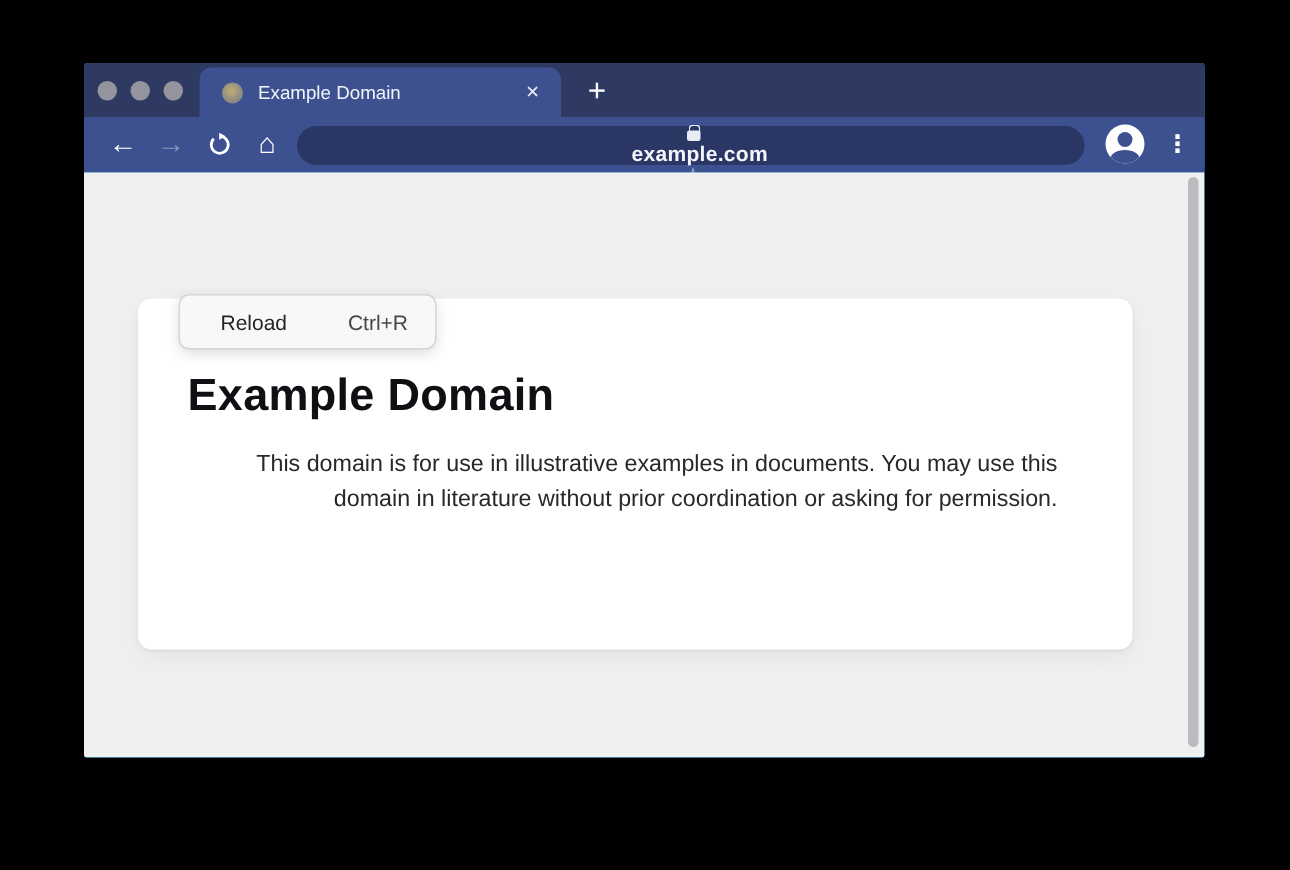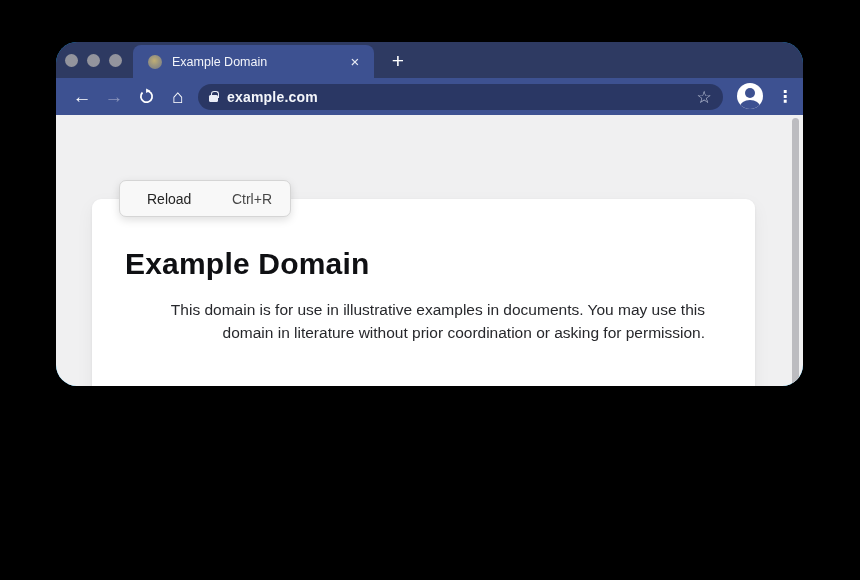--- a/index.html
+++ b/index.html
@@ -1,20 +1,20 @@
 <!DOCTYPE html>
 <html><head>
 <meta charset="utf-8">
 <style>
   * { margin:0; padding:0; box-sizing:border-box; }
   html,body { width:860px; height:580px; background:#000; overflow:hidden;
     font-family:"Liberation Sans","DejaVu Sans",sans-serif; }
 
-  .window { position:absolute; left:56px; top:42px; width:747px; height:344px;
-    border-radius:21px; overflow:hidden; background:#0ea5e9; }
+  .window { position:absolute; left:56px; top:42px; width:747px; height:463px;
+    border-radius:2px; overflow:hidden; background:#0ea5e9; }
 
   
   .tabbar { position:relative; height:36px; background:#2e3a62; }
   .traffic { position:absolute; left:9px; top:0; height:36px; display:flex; align-items:center; gap:9px; }
   .traffic span { width:13px; height:13px; border-radius:50%; background:#93949d; display:block; }
   .tab { position:absolute; left:77px; top:3px; width:241px; height:33px;
     background:#3d5191; border-radius:8px 8px 0 0; display:flex; align-items:center; padding:0 10px 0 15px; }
   .favicon { width:14px; height:14px; border-radius:50%; flex:0 0 auto;
     background:radial-gradient(circle at 45% 40%, #c0ae74 0%, #99947f 45%, #737887 100%); }
   .tab-title { color:#f2f4fa; font-size:12.5px; margin-left:10px; flex:1 1 auto;
@@ -23,21 +23,21 @@
     display:flex; align-items:center; justify-content:center; border-radius:50%; cursor:default; }
   .newtab { position:absolute; left:330px; top:7px; width:24px; height:24px;
     color:#fff; font-size:21px; font-weight:300; display:flex; align-items:center; justify-content:center; }
 
   
   .toolbar { position:relative; height:37px; background:#3d5191; display:flex; align-items:center; padding-left:10px; }
   .navbtn { width:32px; height:28px; display:flex; align-items:center; justify-content:center;
     color:#fff; font-size:19px; line-height:1; }
   .navbtn.fwd { color:#8d97bd; }
   .addressbar { position:absolute; left:142px; top:6px; width:525px; height:26px;
-    background:#2a3764; border-radius:13px; display:flex; align-items:center; padding:0 8px 0 11px; }
+    background:#2a3764; border-radius:13px; display:flex; align-items:center; padding:0 8px 0 11px;flex-direction:column; }
   .lock { width:9px; height:7px; background:#e9ecf6; border-radius:1.5px; position:relative; margin-top:3px; flex:0 0 auto; }
   .lock::before { content:""; position:absolute; top:-4px; left:1.5px; width:6px; height:6px;
     border:1.5px solid #e9ecf6; border-bottom:none; border-radius:3px 3px 0 0; }
   .url { color:#f4f6fb; font-size:14px; font-weight:600; margin-left:9px; letter-spacing:.2px; flex:1 1 auto; }
   .star { color:#c3cade; font-size:17px; line-height:1; width:22px; text-align:center; flex:0 0 auto; }
   .avatar { position:absolute; left:681px; top:5px; width:26px; height:26px; border-radius:50%;
     background:#fff; overflow:hidden; }
   .avatar::before { content:""; position:absolute; top:5px; left:8px; width:10px; height:10px;
     border-radius:50%; background:#3d5191; }
   .avatar::after { content:""; position:absolute; top:17px; left:3px; width:20px; height:13px;
@@ -51,21 +51,21 @@
     background:#bcbcc0; border-radius:4px; }
 
   .card { position:absolute; left:36px; top:84px; width:663px; height:234px; background:#fff;
     border-radius:9px; box-shadow:0 1px 3px rgba(0,0,0,.06), 0 6px 18px rgba(0,0,0,.05);
     padding:48px 40px 0 33px; }
   .card h1 { font-size:30px; font-weight:700; color:#0f1013; letter-spacing:.2px; }
   .card p { margin-top:17px; font-size:15.5px; line-height:1.5; color:#27282c; max-width:580px;text-align:right; }
   .card a { display:inline-block; margin-top:18px; font-size:15.5px; color:#51639d; text-decoration:none; }
 
   
-  .menu { position:absolute; left:63px; top:65px; width:172px; background:#f8f8f8;
+  .menu { position:absolute; left:63px; top:81px; width:172px; background:#f8f8f8;
     border:1px solid #d5d5d5; border-radius:7px; box-shadow:0 3px 9px rgba(0,0,0,.13); overflow:hidden; }
   .menu-item { height:35px; display:flex; align-items:center; justify-content:space-between;
     padding:0 18px 0 27px; font-size:14px; }
   .menu-item + .menu-item { border-top:1px solid #dedede; }
   .menu-label { color:#242424; }
   .menu-shortcut { color:#474747; }
 </style>
 </head>
 <body>
 

